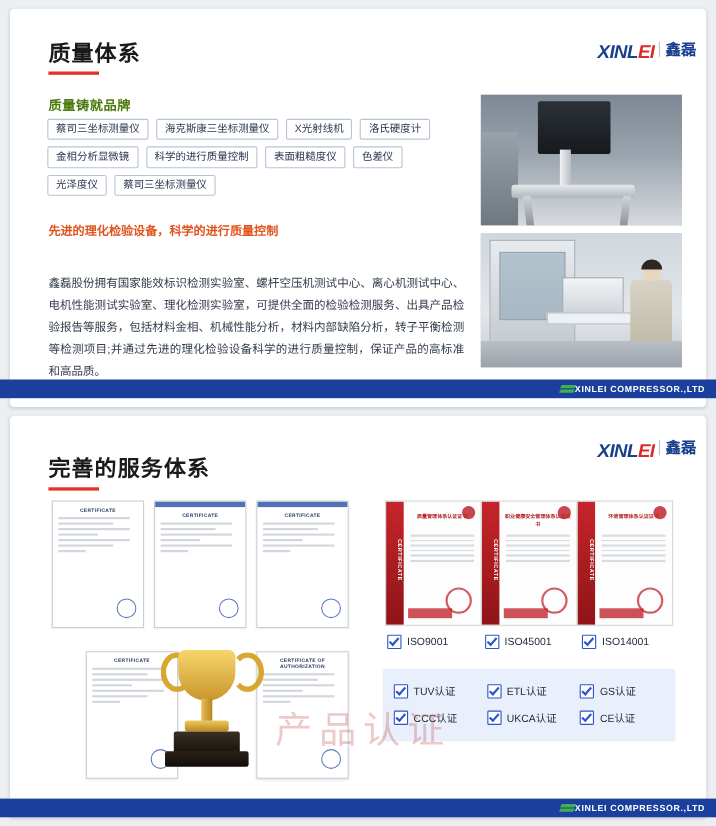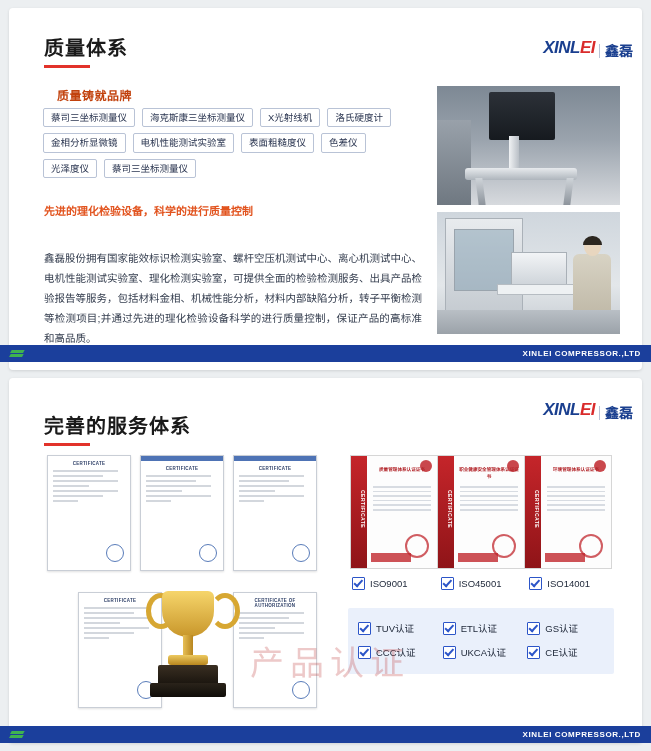--- a/index.html
+++ b/index.html
@@ -26,21 +26,21 @@
     box-shadow: 0 1px 3px rgba(0,0,0,0.12);
     overflow: hidden;
   }
   #card-quality { top: 8px; height: 362px; }
   #card-service { top: 378px; height: 365px; }
 
   
   .brand {
     position: absolute;
     display: flex;
-    align-items: flex-end;
+    align-items: flex-start;
     gap: 4px;
   }
   .brand .xl {
     font-size: 17px;
     font-weight: bold;
     font-style: italic;
     letter-spacing: -0.5px;
     color: #1a3f8f;
     font-family: "Liberation Sans", sans-serif;
   }
@@ -74,23 +74,22 @@
     background: #e2322a;
   }
   #title-quality { top: 32px; left: 44px; }
   #title-service { top: 410px; left: 44px; }
 
   
   .sub-title {
     position: absolute;
     font-size: 12px;
     font-weight: bold;
-    color: #c2410c;
+    color: #4d7c0f;
     letter-spacing: .5px;
-    margin-left: 13px;
   }
   #subtitle-brand { top: 86px; left: 44px; }
 
   .tag-wrap {
     position: absolute;
     top: 108px;
     left: 43px;
     width: 380px;
     display: flex;
     flex-wrap: wrap;
@@ -206,21 +205,21 @@
 
   
   .footer-bar {
     position: absolute;
     left: 0;
     width: 100%;
     height: 17px;
     background: #1b3f9c;
     display: flex;
     align-items: center;
-    justify-content: space-between;
+    justify-content: flex-end;
     padding: 0 10px;
     box-sizing: border-box;
   }
   #footer-quality { top: 345px; }
   #footer-service { top: 726px; }
   .footer-logo {
     width: 14px; height: 10px;
     position: relative;
   }
   .footer-logo span {
@@ -428,21 +427,21 @@
   </div>
 
   <div class="sub-title" id="subtitle-brand">质量铸就品牌</div>
 
   <div class="tag-wrap">
     <div class="tag">蔡司三坐标测量仪</div>
     <div class="tag">海克斯康三坐标测量仪</div>
     <div class="tag">X光射线机</div>
     <div class="tag">洛氏硬度计</div>
     <div class="tag">金相分析显微镜</div>
-    <div class="tag">电机性能测试实验室</div>
+    <div class="tag">科学的进行质量控制</div>
     <div class="tag">表面粗糙度仪</div>
     <div class="tag">色差仪</div>
     <div class="tag">光泽度仪</div>
     <div class="tag">蔡司三坐标测量仪</div>
   </div>
 
   <div class="para-head" id="para-head">
     <div>先进的理化检验设备，科学的进行质量控制</div>
   </div>
 

